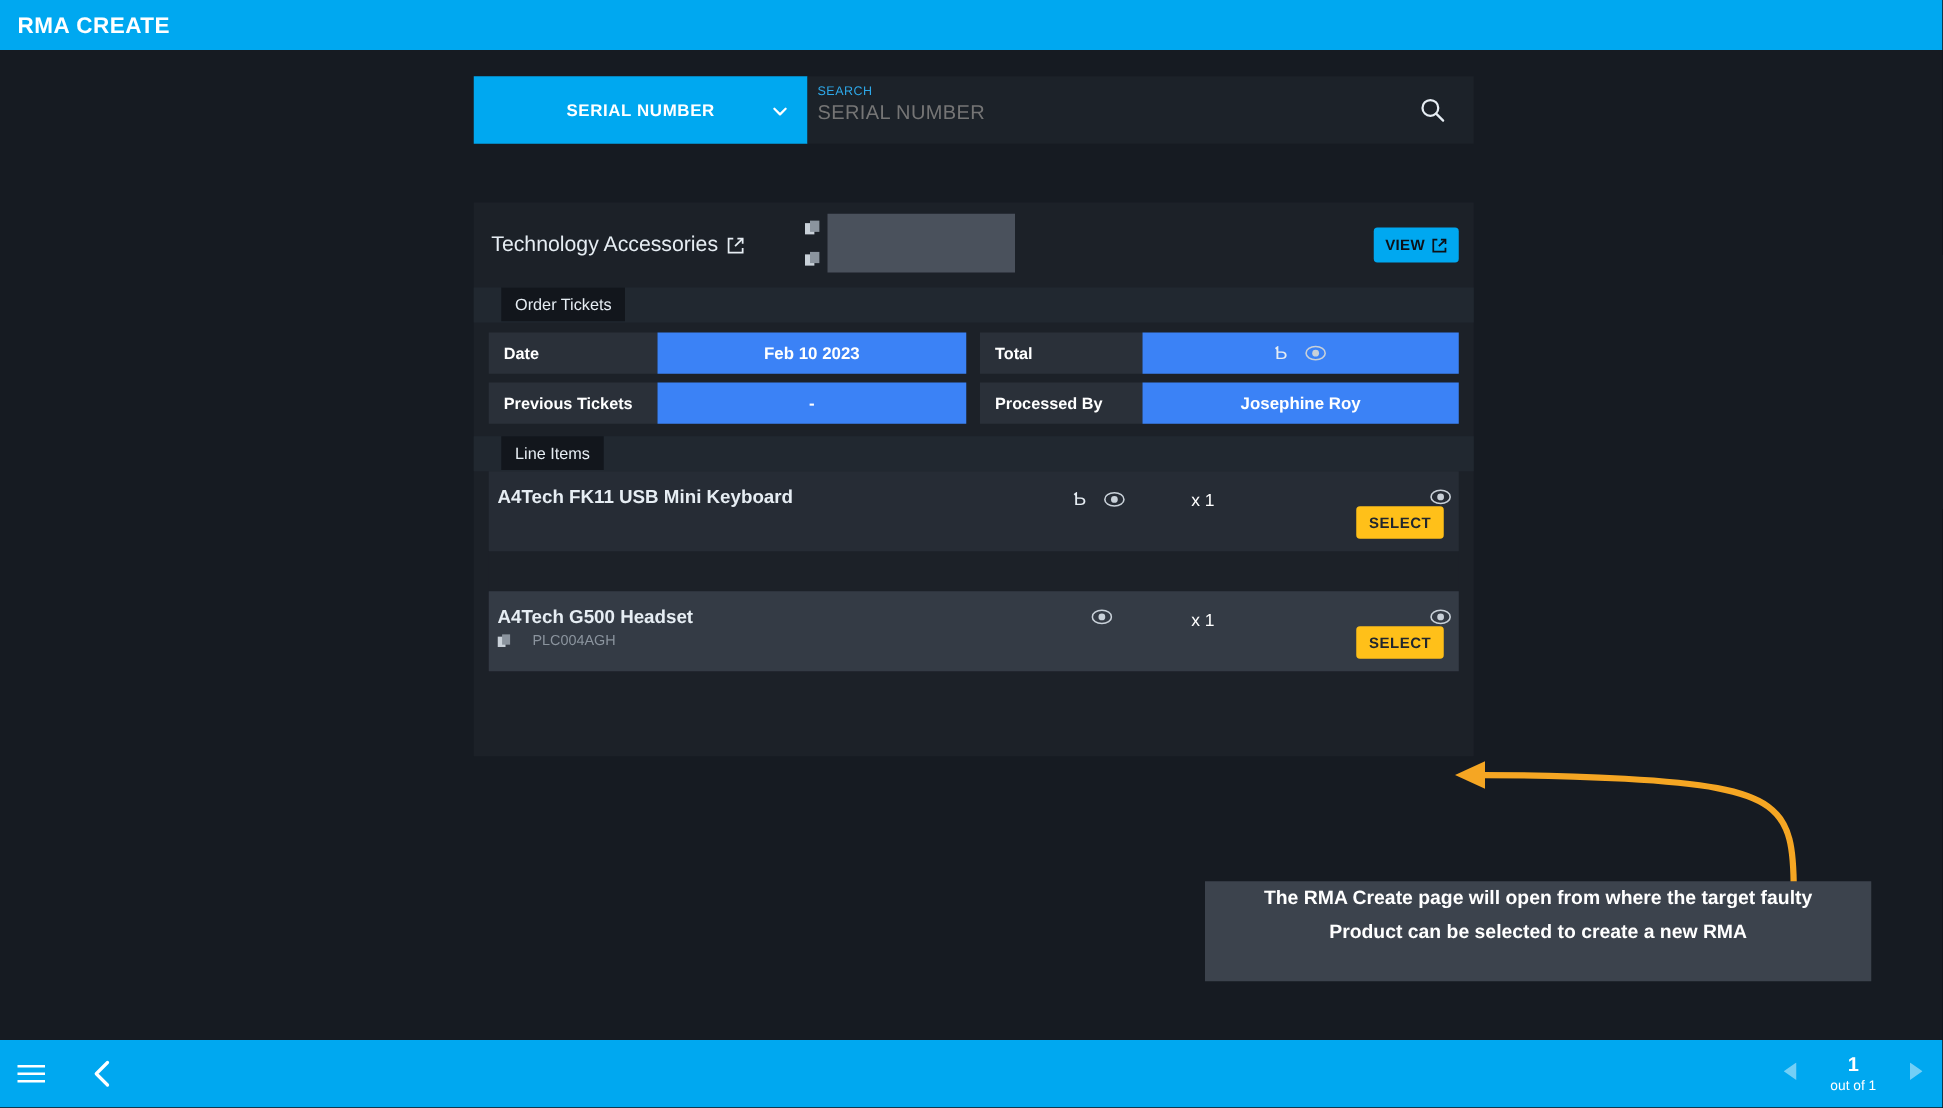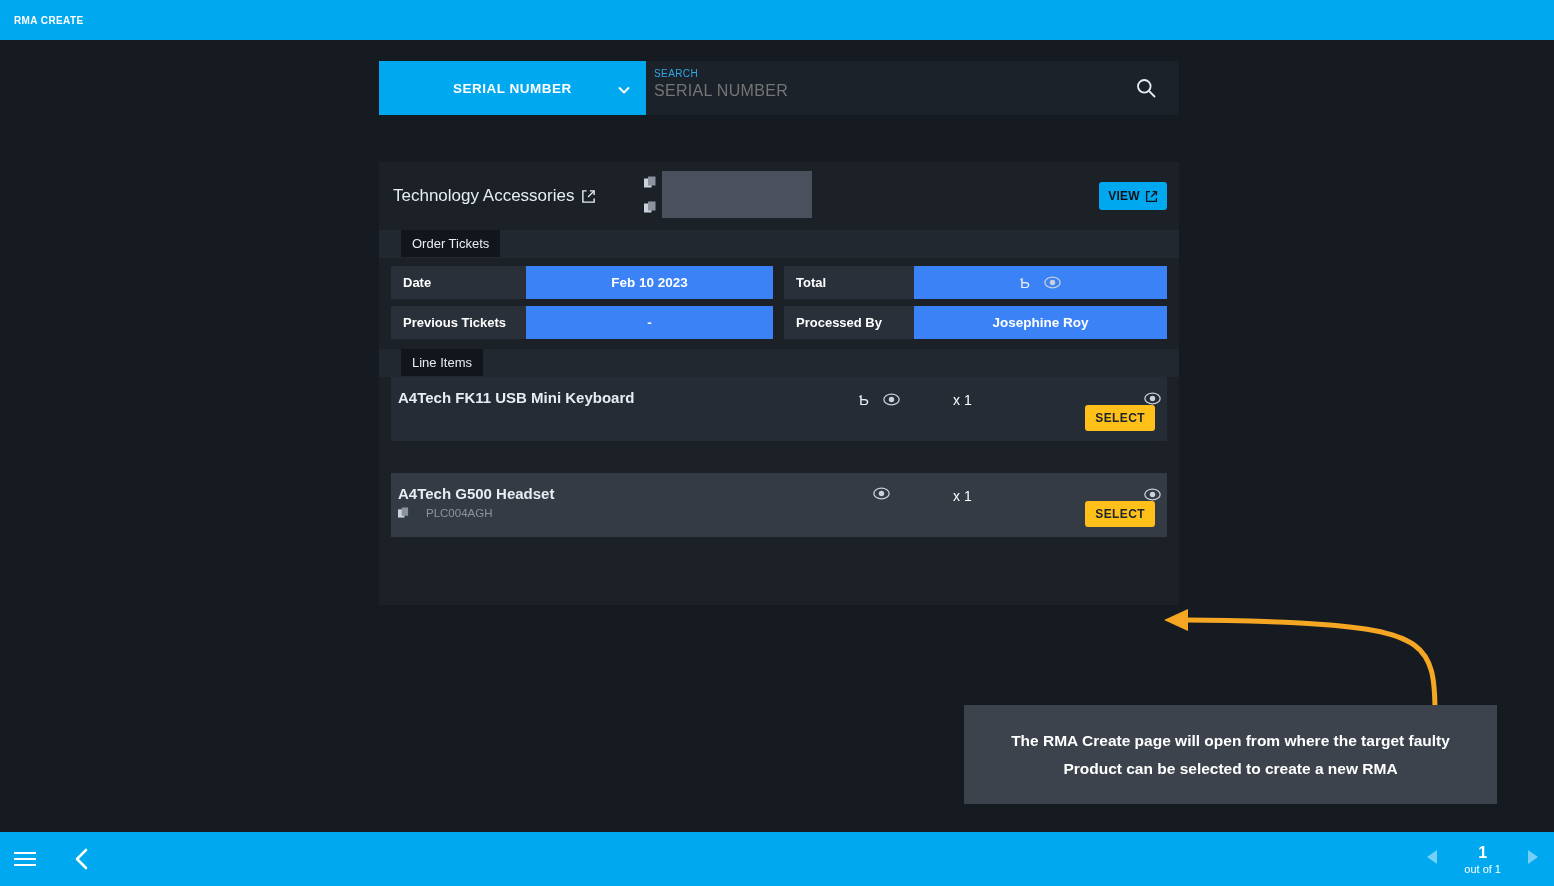--- a/index.html
+++ b/index.html
@@ -10,21 +10,21 @@
     overflow: hidden;
   }
   #app { position: relative; width: 1554px; height: 886px; background: #161b22; }
 
   
   .topbar {
     position: absolute; left: 0; top: 0; width: 1554px; height: 40px;
     background: #00A8F0; display: flex; align-items: center;
   }
   .topbar .title {
-    margin-left: 14px; color: #ffffff; font-size: 10px; font-weight: bold;
+    margin-left: 14px; color: #ffffff; font-size: 18px; font-weight: bold;
     letter-spacing: .4px;
   }
 
   
   .content {
     position: absolute; left: 0; top: 40px; width: 1554px; height: 792px;
     background: #161b22;
   }
 
   
@@ -141,22 +141,22 @@
   .icol-eye { position: absolute; left: 753px; top: 14px; }
   .sel-btn {
     position: absolute; right: 12px; bottom: 10px;
     background: #FFC019; color: #20262e; font-size: 12px; font-weight: bold;
     letter-spacing: .4px; border: 0; border-radius: 3px; padding: 6px 10px;
     cursor: pointer; font-family: "Liberation Sans", sans-serif;
   }
 
   
   .callout {
-    position: absolute; left: 964px; top: 665px; width: 533px; height: 99px;
-    background: #3c434d; display: flex; align-items: center; justify-content: center;
+    position: absolute; left: 964px; top: 665px; width: 533px; height: 80px;
+    background: #3c434d; display: flex; align-items: flex-start; justify-content: center;
     padding: 0 31px;
   }
   .callout p {
     color: #ffffff; font-size: 15.5px; font-weight: bold; line-height: 1.75;
     text-align: center;
   }
   .arrow-svg { position: absolute; left: 1150px; top: 545px; pointer-events: none; }
 
   
   .bottombar {

